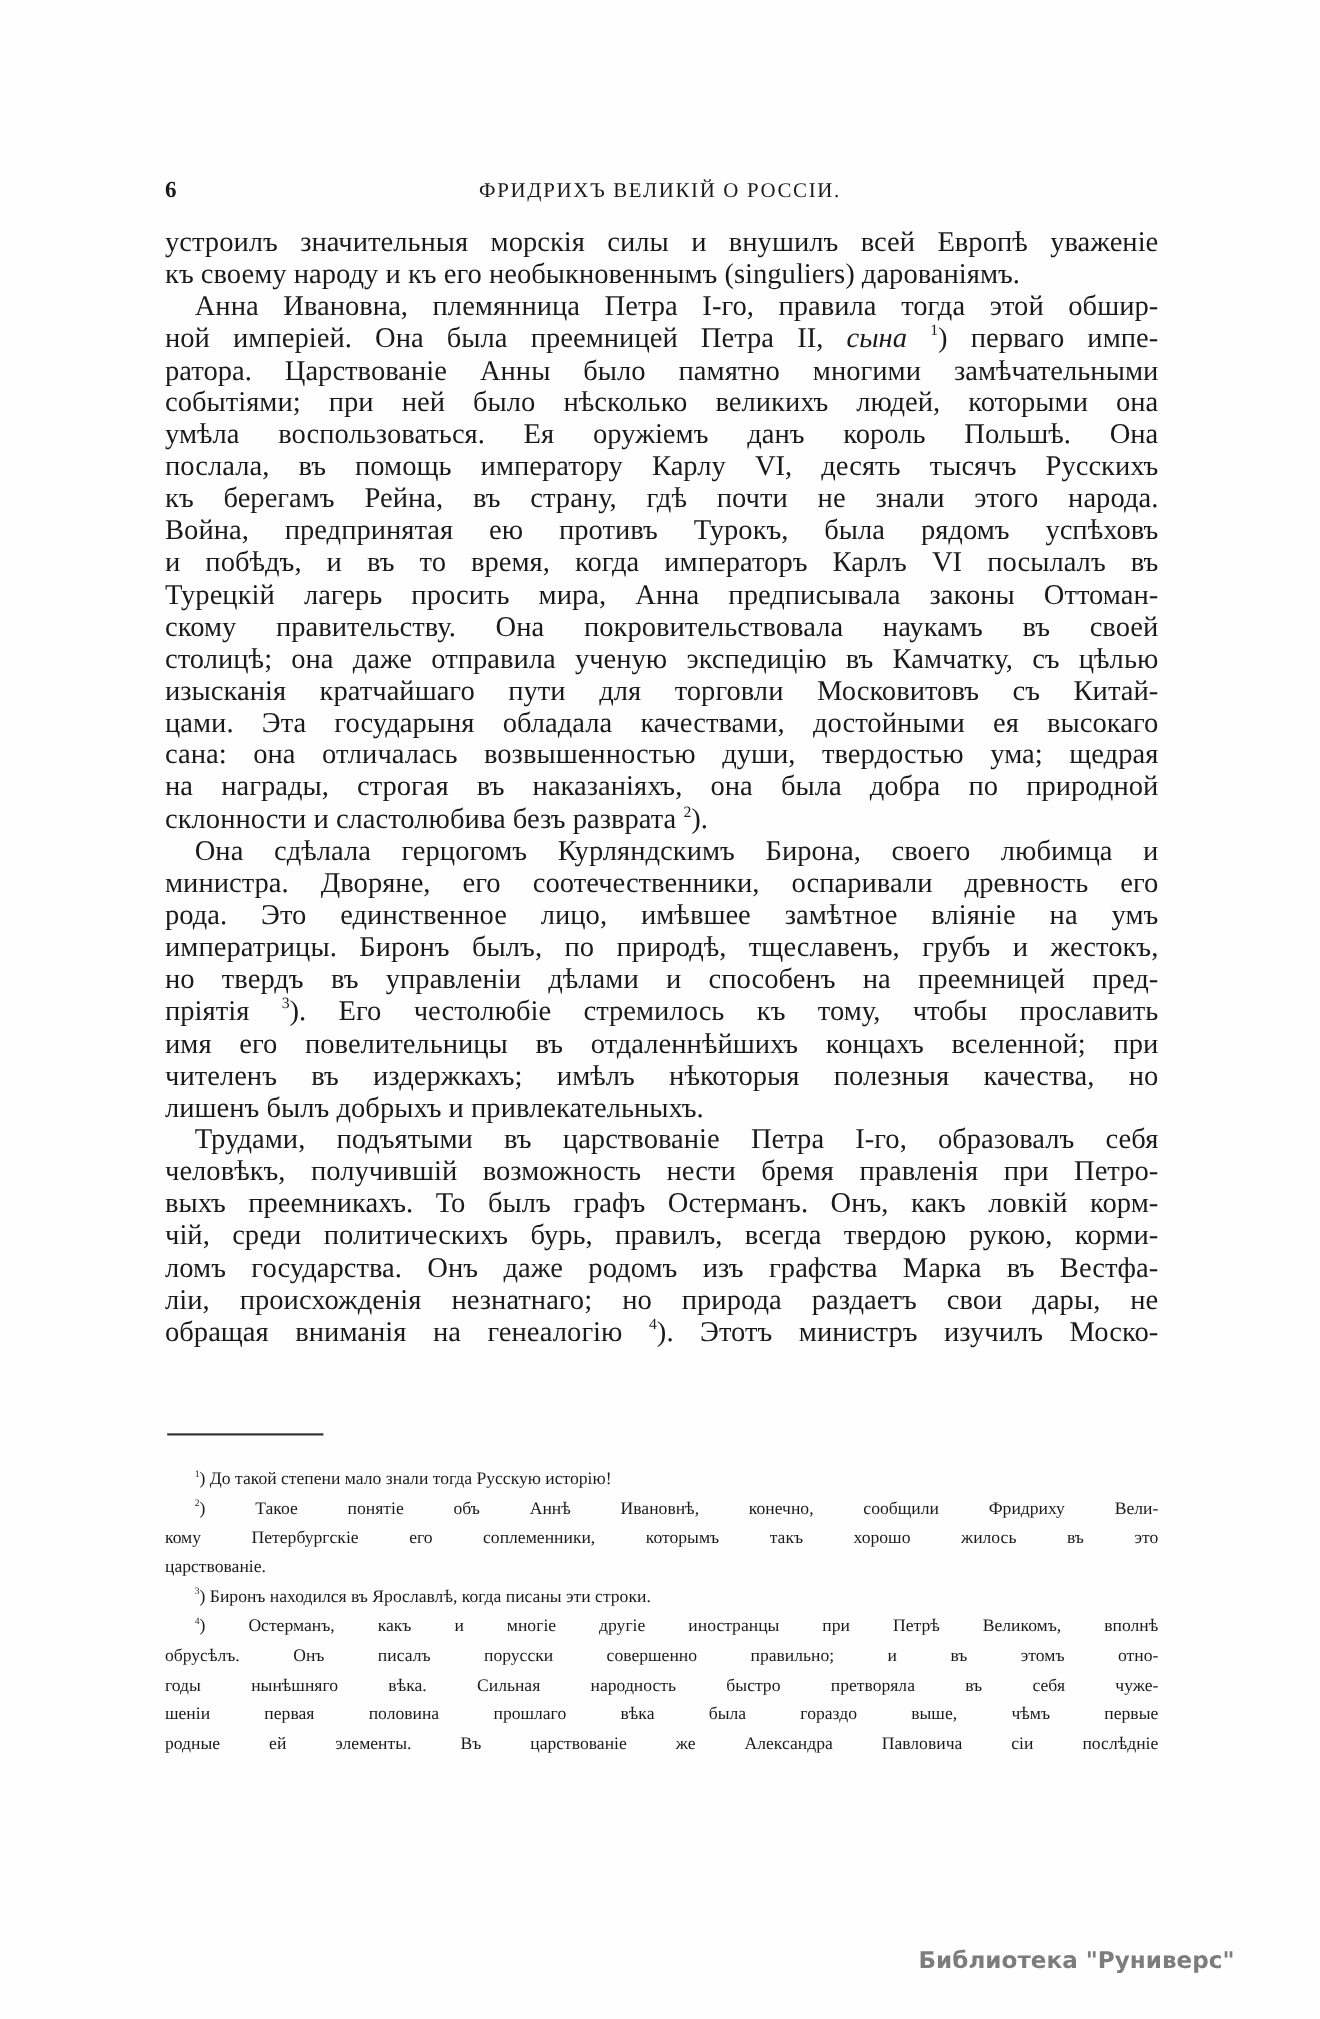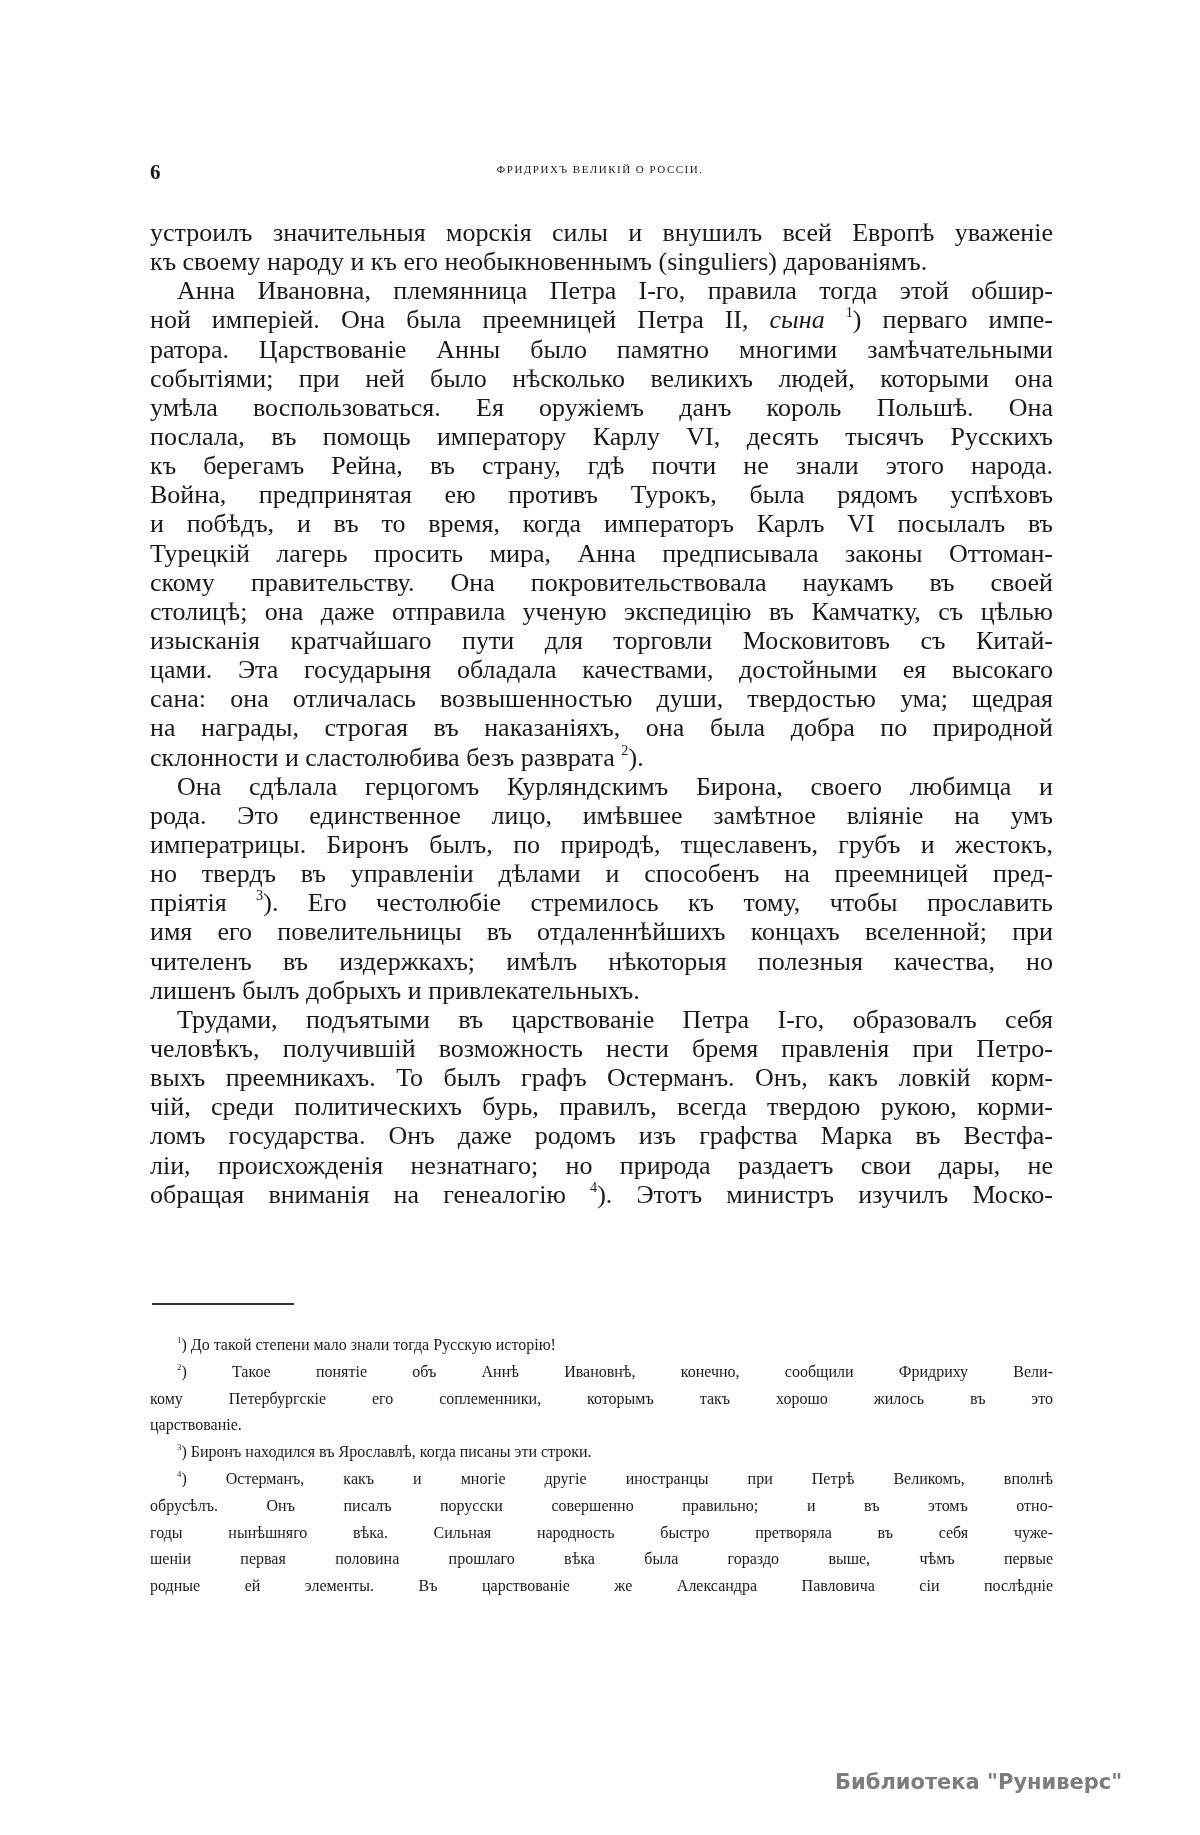--- a/index.html
+++ b/index.html
@@ -11,25 +11,25 @@
     font-family: "Liberation Serif", "DejaVu Serif", serif;
     color: #1a1a1a;
   }
   .page-number {
     position: absolute; left: 150px; top: 160px;
     font-size: 21px; font-weight: bold;
   }
   .running-head {
     position: absolute; left: 0; width: 1200px; top: 163px;
     text-align: center;
-    font-size: 11px; letter-spacing: 1.5px;
+    font-size: 19px; letter-spacing: 1.5px;
     font-variant: small-caps;
   }
   .body-text {
-    position: absolute; left: 150px; top: 218px; width: 903px;
+    position: absolute; left: 150px; top: 205px; width: 903px;
   }
   .line {
     display: block;
     height: 29.15px; line-height: 29.15px;
     font-size: 26px;
     text-align: justify;
     text-align-last: justify;
     white-space: nowrap;
     transform-origin: left center;
   }
@@ -83,20 +83,21 @@
       <div class="line">и побѣдъ, и въ то время, когда императоръ Карлъ VI посылалъ въ</div>
       <div class="line">Турецкій лагерь просить мира, Анна предписывала законы Оттоман-</div>
       <div class="line">скому правительству. Она покровительствовала наукамъ въ своей</div>
       <div class="line">столицѣ; она даже отправила ученую экспедицію въ Камчатку, съ цѣлью</div>
       <div class="line">изысканія кратчайшаго пути для торговли Московитовъ съ Китай-</div>
       <div class="line">цами. Эта государыня обладала качествами, достойными ея высокаго</div>
       <div class="line">сана: она отличалась возвышенностью души, твердостью ума; щедрая</div>
       <div class="line">на награды, строгая въ наказаніяхъ, она была добра по природной</div>
       <div class="line last"><span>склонности и сластолюбива безъ разврата </span><sup>2</sup><span>).</span></div>
       <div class="line indent">Она сдѣлала герцогомъ Курляндскимъ Бирона, своего любимца и</div>
+      <div class="line">министра. Дворяне, его соотечественники, оспаривали древность его</div>
       <div class="line">рода. Это единственное лицо, имѣвшее замѣтное вліяніе на умъ</div>
       <div class="line">императрицы. Биронъ былъ, по природѣ, тщеславенъ, грубъ и жестокъ,</div>
       <div class="line">но твердъ въ управленіи дѣлами и способенъ на преемницей пред-</div>
       <div class="line"><span>пріятія </span><sup>3</sup><span>). Его честолюбіе стремилось къ тому, чтобы прославить</span></div>
       <div class="line">имя его повелительницы въ отдаленнѣйшихъ концахъ вселенной; при</div>
       <div class="line">чителенъ въ издержкахъ; имѣлъ нѣкоторыя полезныя качества, но</div>
       <div class="line last">лишенъ былъ добрыхъ и привлекательныхъ.</div>
       <div class="line indent">Трудами, подъятыми въ царствованіе Петра I-го, образовалъ себя</div>
       <div class="line">человѣкъ, получившій возможность нести бремя правленія при Петро-</div>
       <div class="line">выхъ преемникахъ. То былъ графъ Остерманъ. Онъ, какъ ловкій корм-</div>

